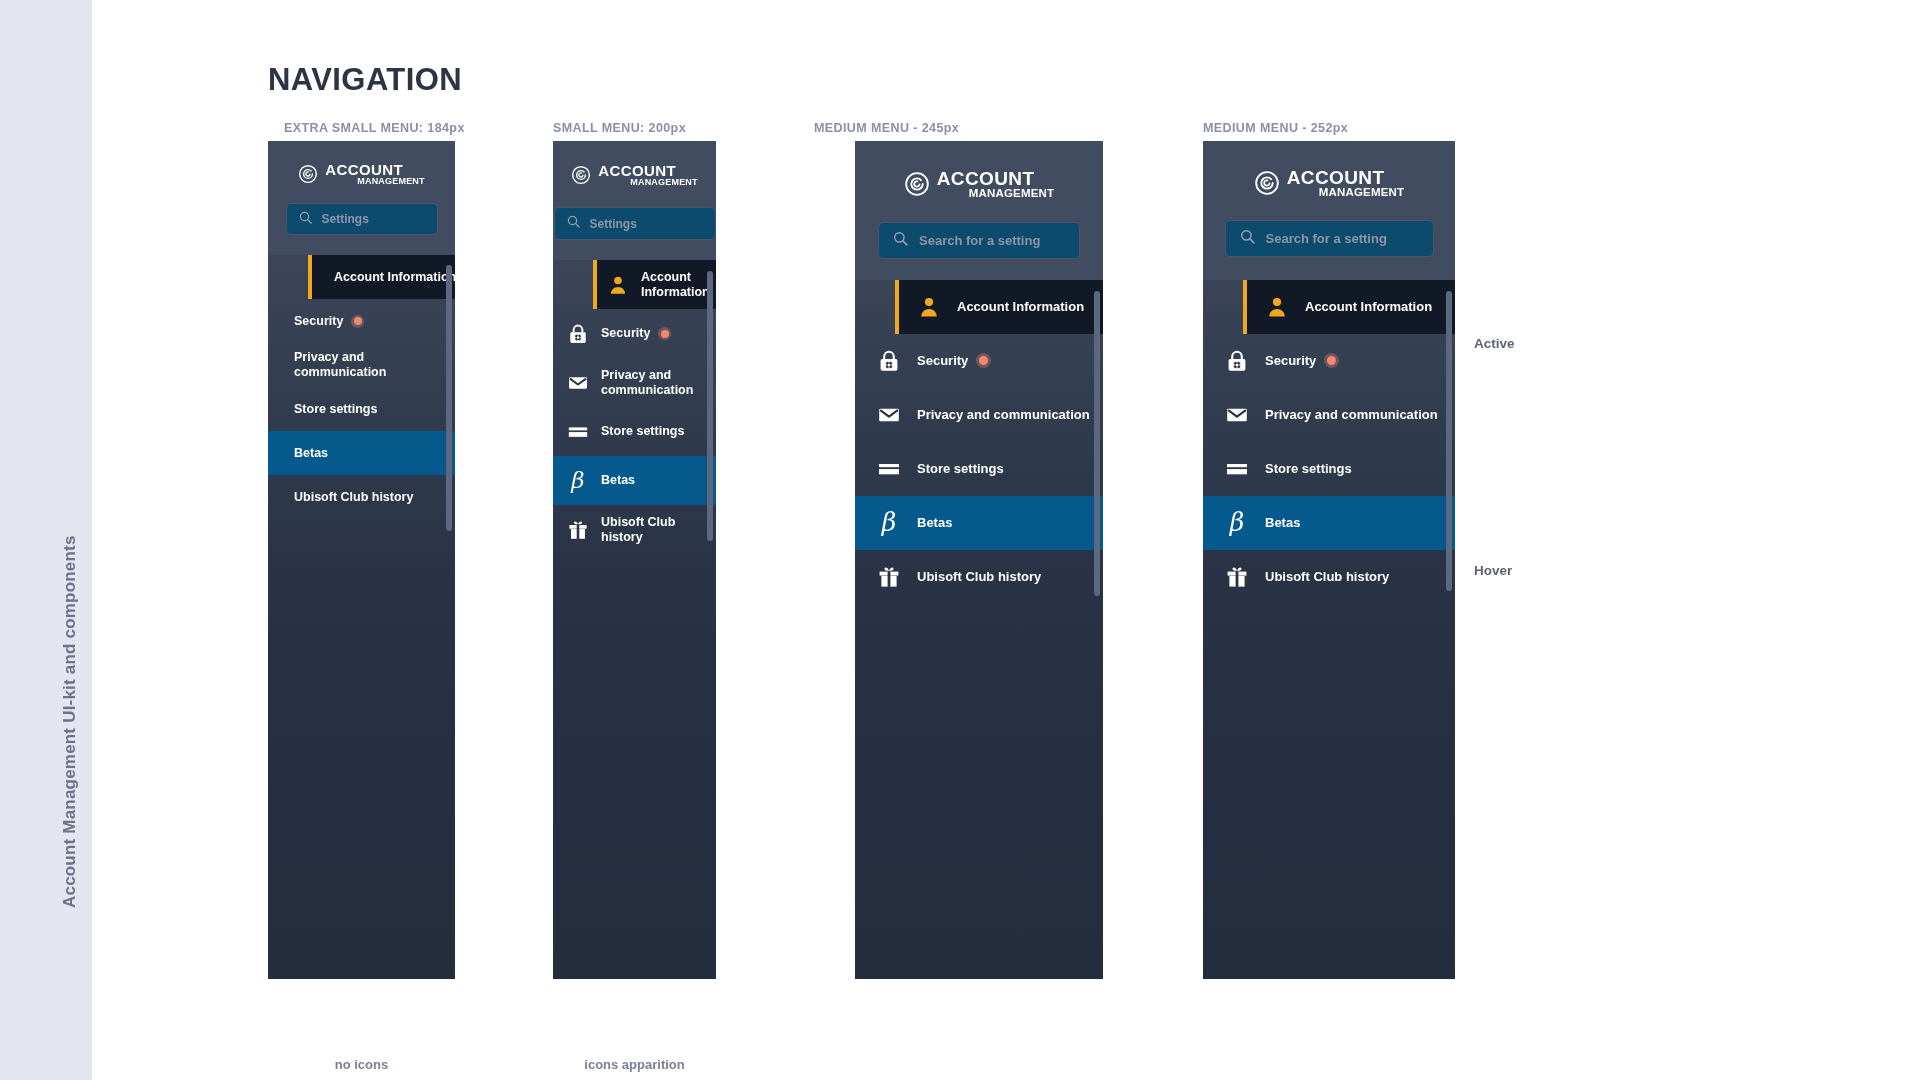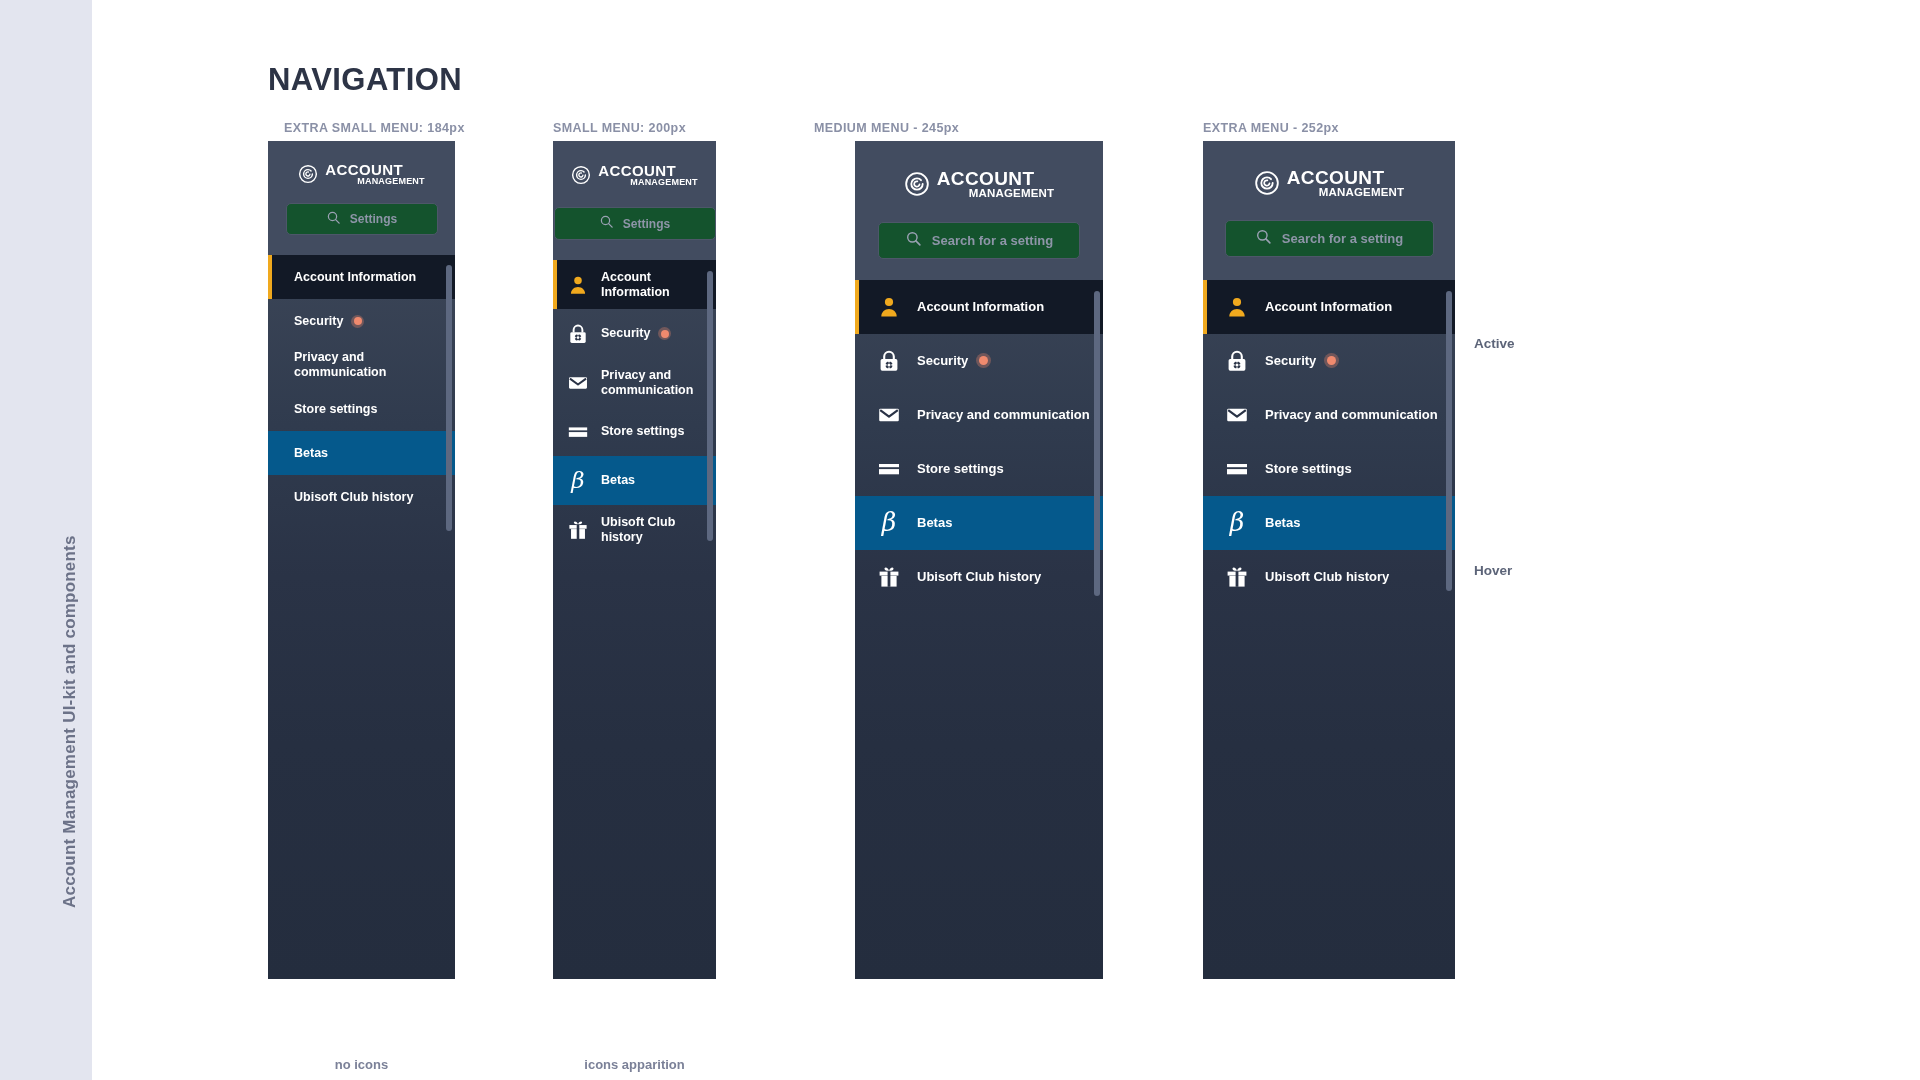--- a/index.html
+++ b/index.html
@@ -61,40 +61,39 @@
     display: flex; align-items: center; justify-content: center;
     gap: 7px;
   }
   .logo-mark { display:block; }
   .logo-text { line-height: 1; color: #fff; }
   .logo-l1 { font-weight: 700; letter-spacing: .4px; display:block; }
   .logo-l2 { font-weight: 700; letter-spacing: .2px; display:block;padding-left:32px; }
 
   .search {
     display: flex; align-items: center;
-    background: #14532d;
+    background: #0c4a6e;
     border: 1px solid #4d5769;
     border-radius: 5px;
     margin: 0 auto;
-    justify-content: center;
   }
   .search-ico { flex: none; display:block; }
   .search-ph { color: #8e95a8; font-weight: 700; white-space: nowrap; }
 
   .items { position: relative; width: 100%; }
   .item {
     position: relative; display: flex; align-items: center;
     width: 100%;
     color: #ffffff;
   }
   .item .bar {
     position: absolute; left: 0; top: 0; bottom: 0; width: 4px;
     background: transparent;
   }
-  .item.active { background: #121926; }
+  .item.active { background: #121926; margin-left: 40px; }
   .item.active .bar { background: #f0a91e; }
   .item.hover { background: #05598c; }
   .item-ico { flex: none; display: flex; align-items:center; justify-content:center; }
   .item-lbl { font-weight: 700; line-height: 1.18; }
   .item.active .item-lbl { color:#ffffff; }
 
   .dot {
     display:inline-flex; align-items:center; justify-content:center;
     border-radius: 50%;
     background: rgba(240,138,110,.32);
@@ -163,21 +162,21 @@
 
   <div class="rail">
     <div class="rail-text">Account Management UI-kit and components</div>
   </div>
 
   <div class="page-title">NAVIGATION</div>
 
   <div class="col-label" style="left:284px">EXTRA SMALL MENU: 184px</div>
   <div class="col-label" style="left:553px">SMALL MENU: 200px</div>
   <div class="col-label" style="left:814px">MEDIUM MENU - 245px</div>
-  <div class="col-label" style="left:1203px">EXTRA MENU - 252px</div>
+  <div class="col-label" style="left:1203px">MEDIUM MENU - 252px</div>
 
   <div class="col-caption" style="left:268px;width:187px">no icons</div>
   <div class="col-caption" style="left:553px;width:163px">icons apparition</div>
 
   <div class="anno" style="left:1474px; top:336px">Active</div>
   <div class="anno" style="left:1474px; top:563px">Hover</div>
 
   <div id="p1" class="panel">
       <div class="panel-head">
         <div class="logo-row">

